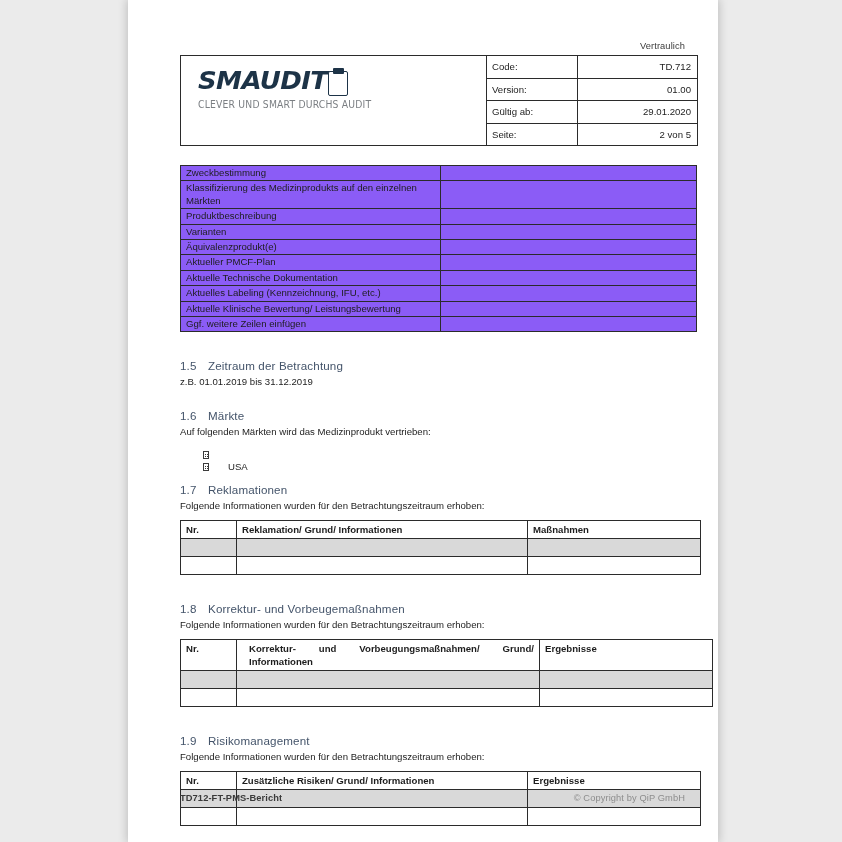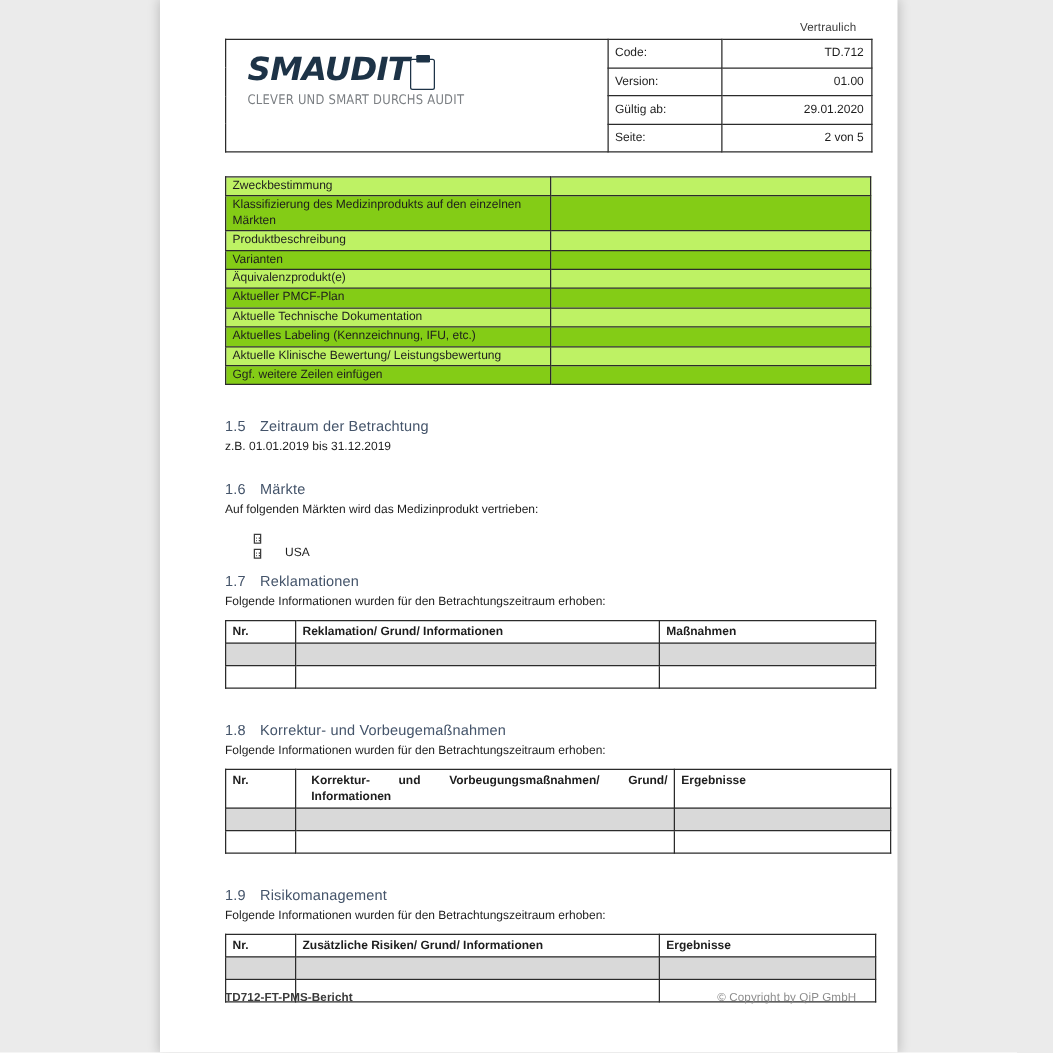--- a/index.html
+++ b/index.html
@@ -27,21 +27,21 @@
     top: 0;
     width: 590px;
     height: 842px;
     background: #ffffff;
     box-shadow: 0 0 9px 1px rgba(0,0,0,0.20);
   }
 
   #page-inner {
     position: absolute;
     left: 52px;
-    top: 16px;
+    top: 40px;
     width: 505px;
   }
 
   
   .confidential {
     text-align: right;
     font-size: 9.3px;
     color: #3b3b3b;
     line-height: 12px;
     margin-bottom: 3px;
@@ -163,22 +163,22 @@
   table.checklist td {
     border: 1px solid #2b2b2b;
     font-size: 9.6px;
     color: #1d1d1d;
     line-height: 12.4px;
     padding: 1px 0 1px 5px;
     vertical-align: top;
   }
   table.checklist td.c-left { width: 254px; }
   table.checklist td.c-right { width: 250px; }
-  table.checklist tr.shade td { background: #bef264; }
-  table.checklist tr.plain td { background: #84cc16; }
+  table.checklist tr.shade td { background: #8b5cf6; }
+  table.checklist tr.plain td { background: #8b5cf6; }
 
   
   h2.sec {
     font-size: 11.6px;
     font-weight: 400;
     color: #44546a;
     margin: 0;
     line-height: 15px;
     letter-spacing: 0.15px;
   }

